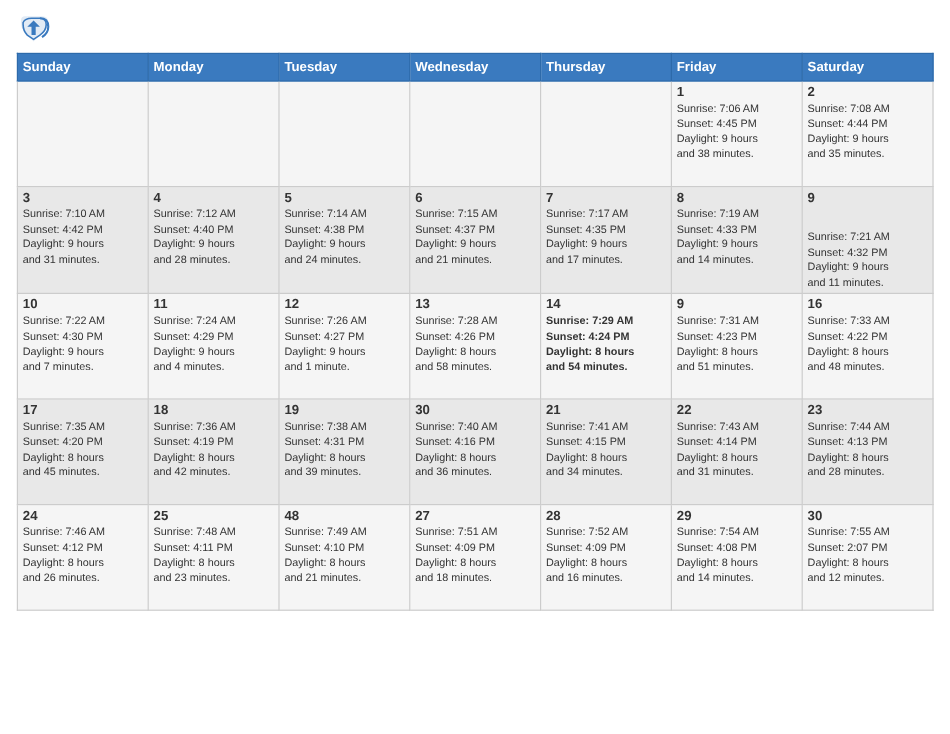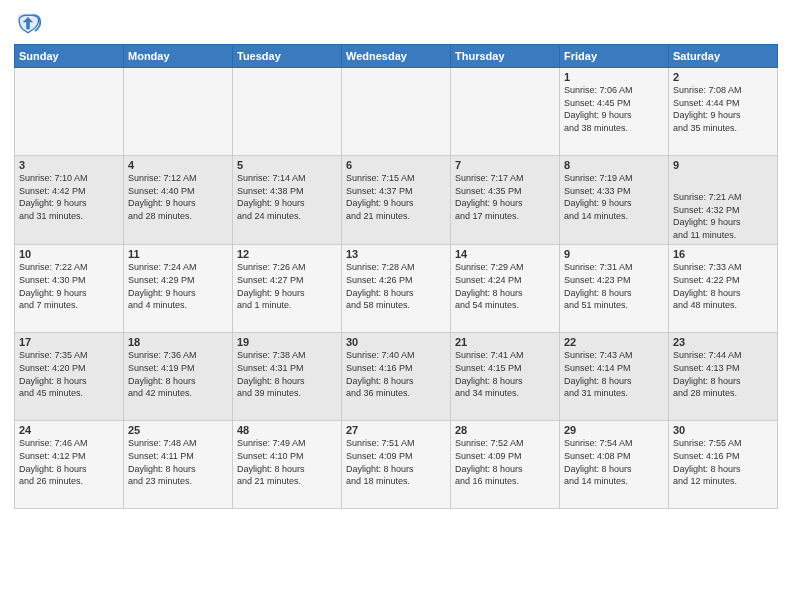--- a/index.html
+++ b/index.html
@@ -236,21 +236,21 @@
           </td>
           <td>
             <span class="day-number">13</span>
             <div class="day-info" style="white-space: pre-line;">Sunrise: 7:28 AM
 Sunset: 4:26 PM
 Daylight: 8 hours
 and 58 minutes.</div>
           </td>
           <td>
             <span class="day-number">14</span>
-            <div class="day-info" style="white-space: pre-line;">Sunrise: 7:29 AM
+            <div class="day-info" style="white-space: pre-line; font-weight: bold;">Sunrise: 7:29 AM
 Sunset: 4:24 PM
 Daylight: 8 hours
 and 54 minutes.</div>
           </td>
           <td>
             <span class="day-number">9</span>
             <div class="day-info" style="white-space: pre-line;">Sunrise: 7:31 AM
 Sunset: 4:23 PM
 Daylight: 8 hours
 and 51 minutes.</div>
@@ -353,20 +353,20 @@
           <td>
             <span class="day-number">29</span>
             <div class="day-info" style="white-space: pre-line;">Sunrise: 7:54 AM
 Sunset: 4:08 PM
 Daylight: 8 hours
 and 14 minutes.</div>
           </td>
           <td>
             <span class="day-number">30</span>
             <div class="day-info" style="white-space: pre-line;">Sunrise: 7:55 AM
-Sunset: 4:16 PM
+Sunset: 2:07 PM
 Daylight: 8 hours
 and 12 minutes.</div>
           </td>
         </tr>
       </tbody>
   </table>
 </div>
 
 </body></html>

